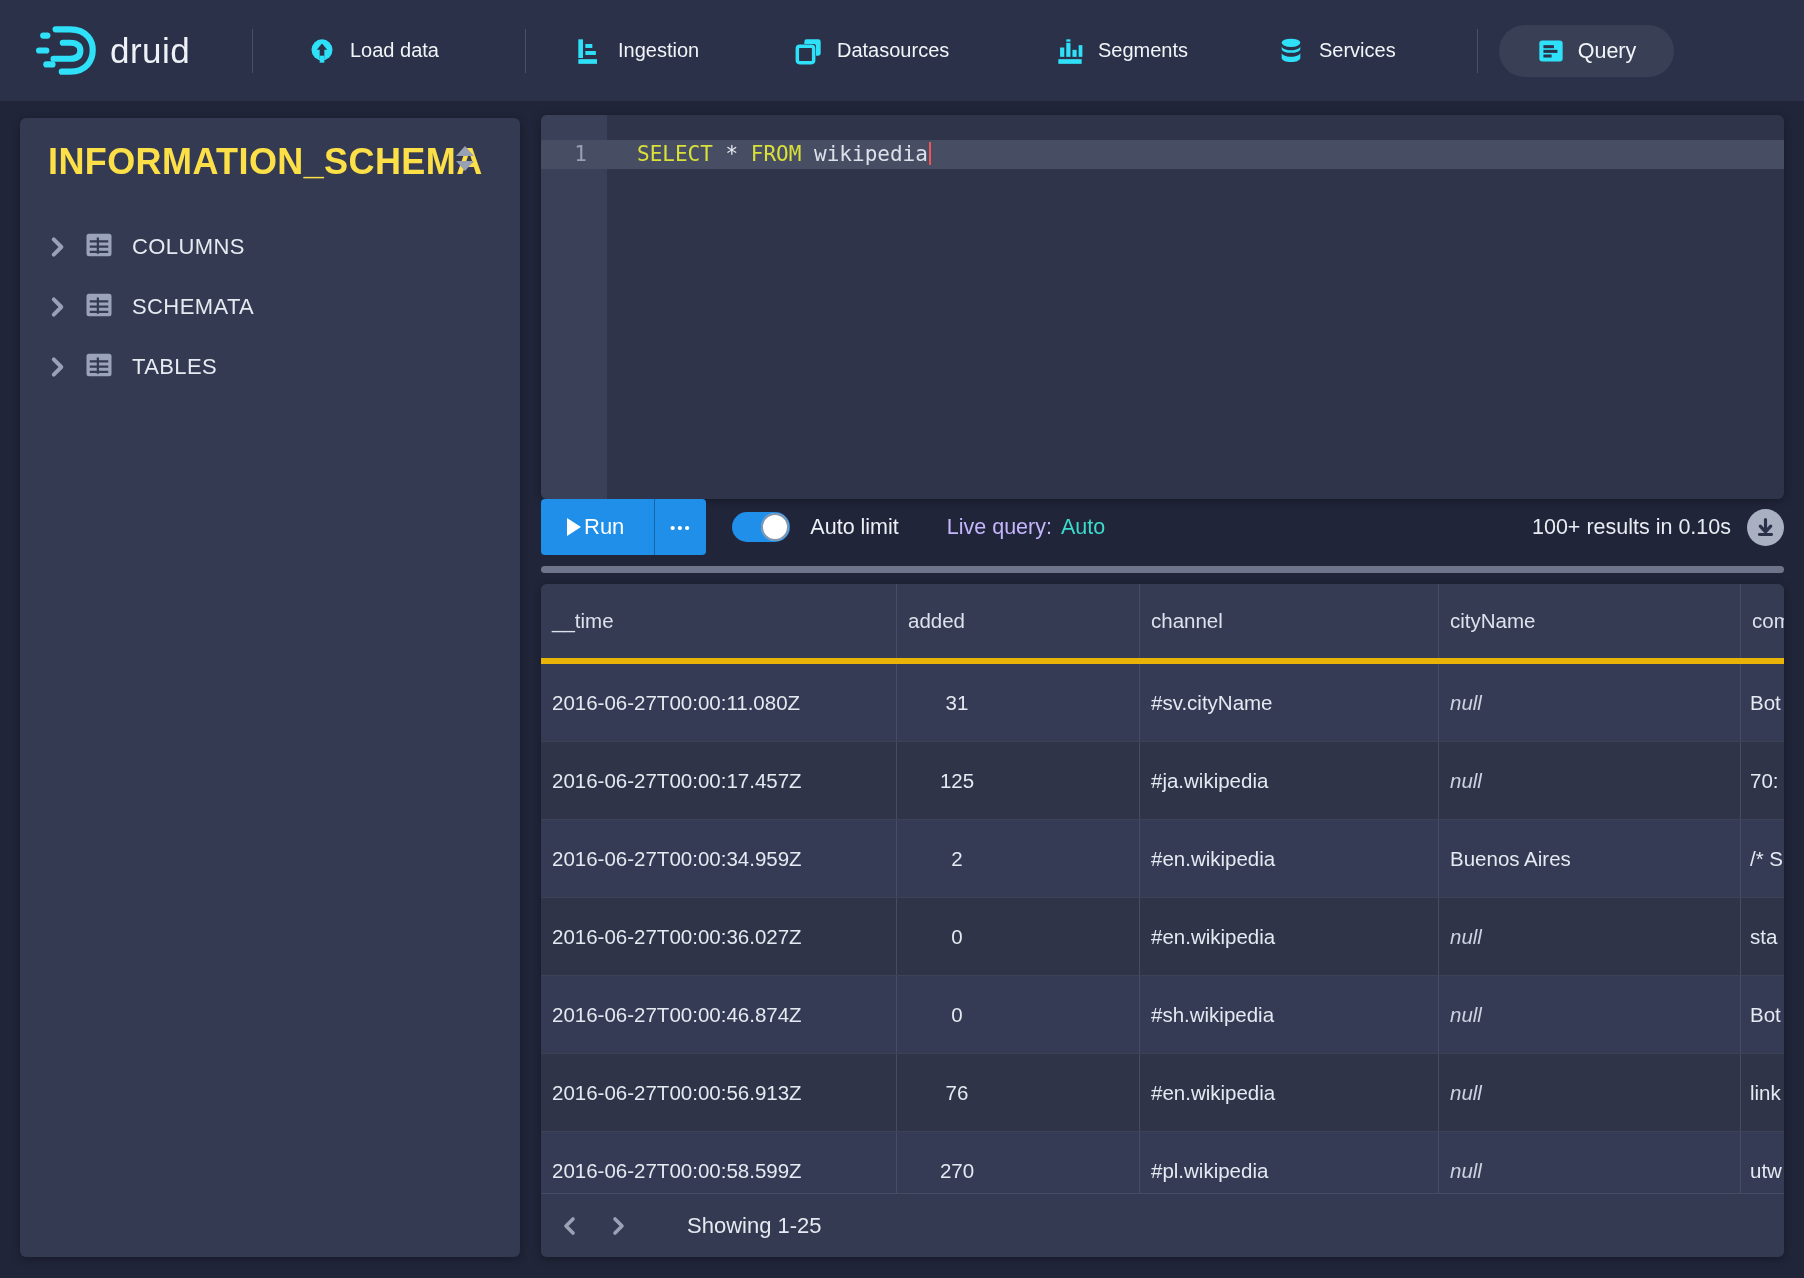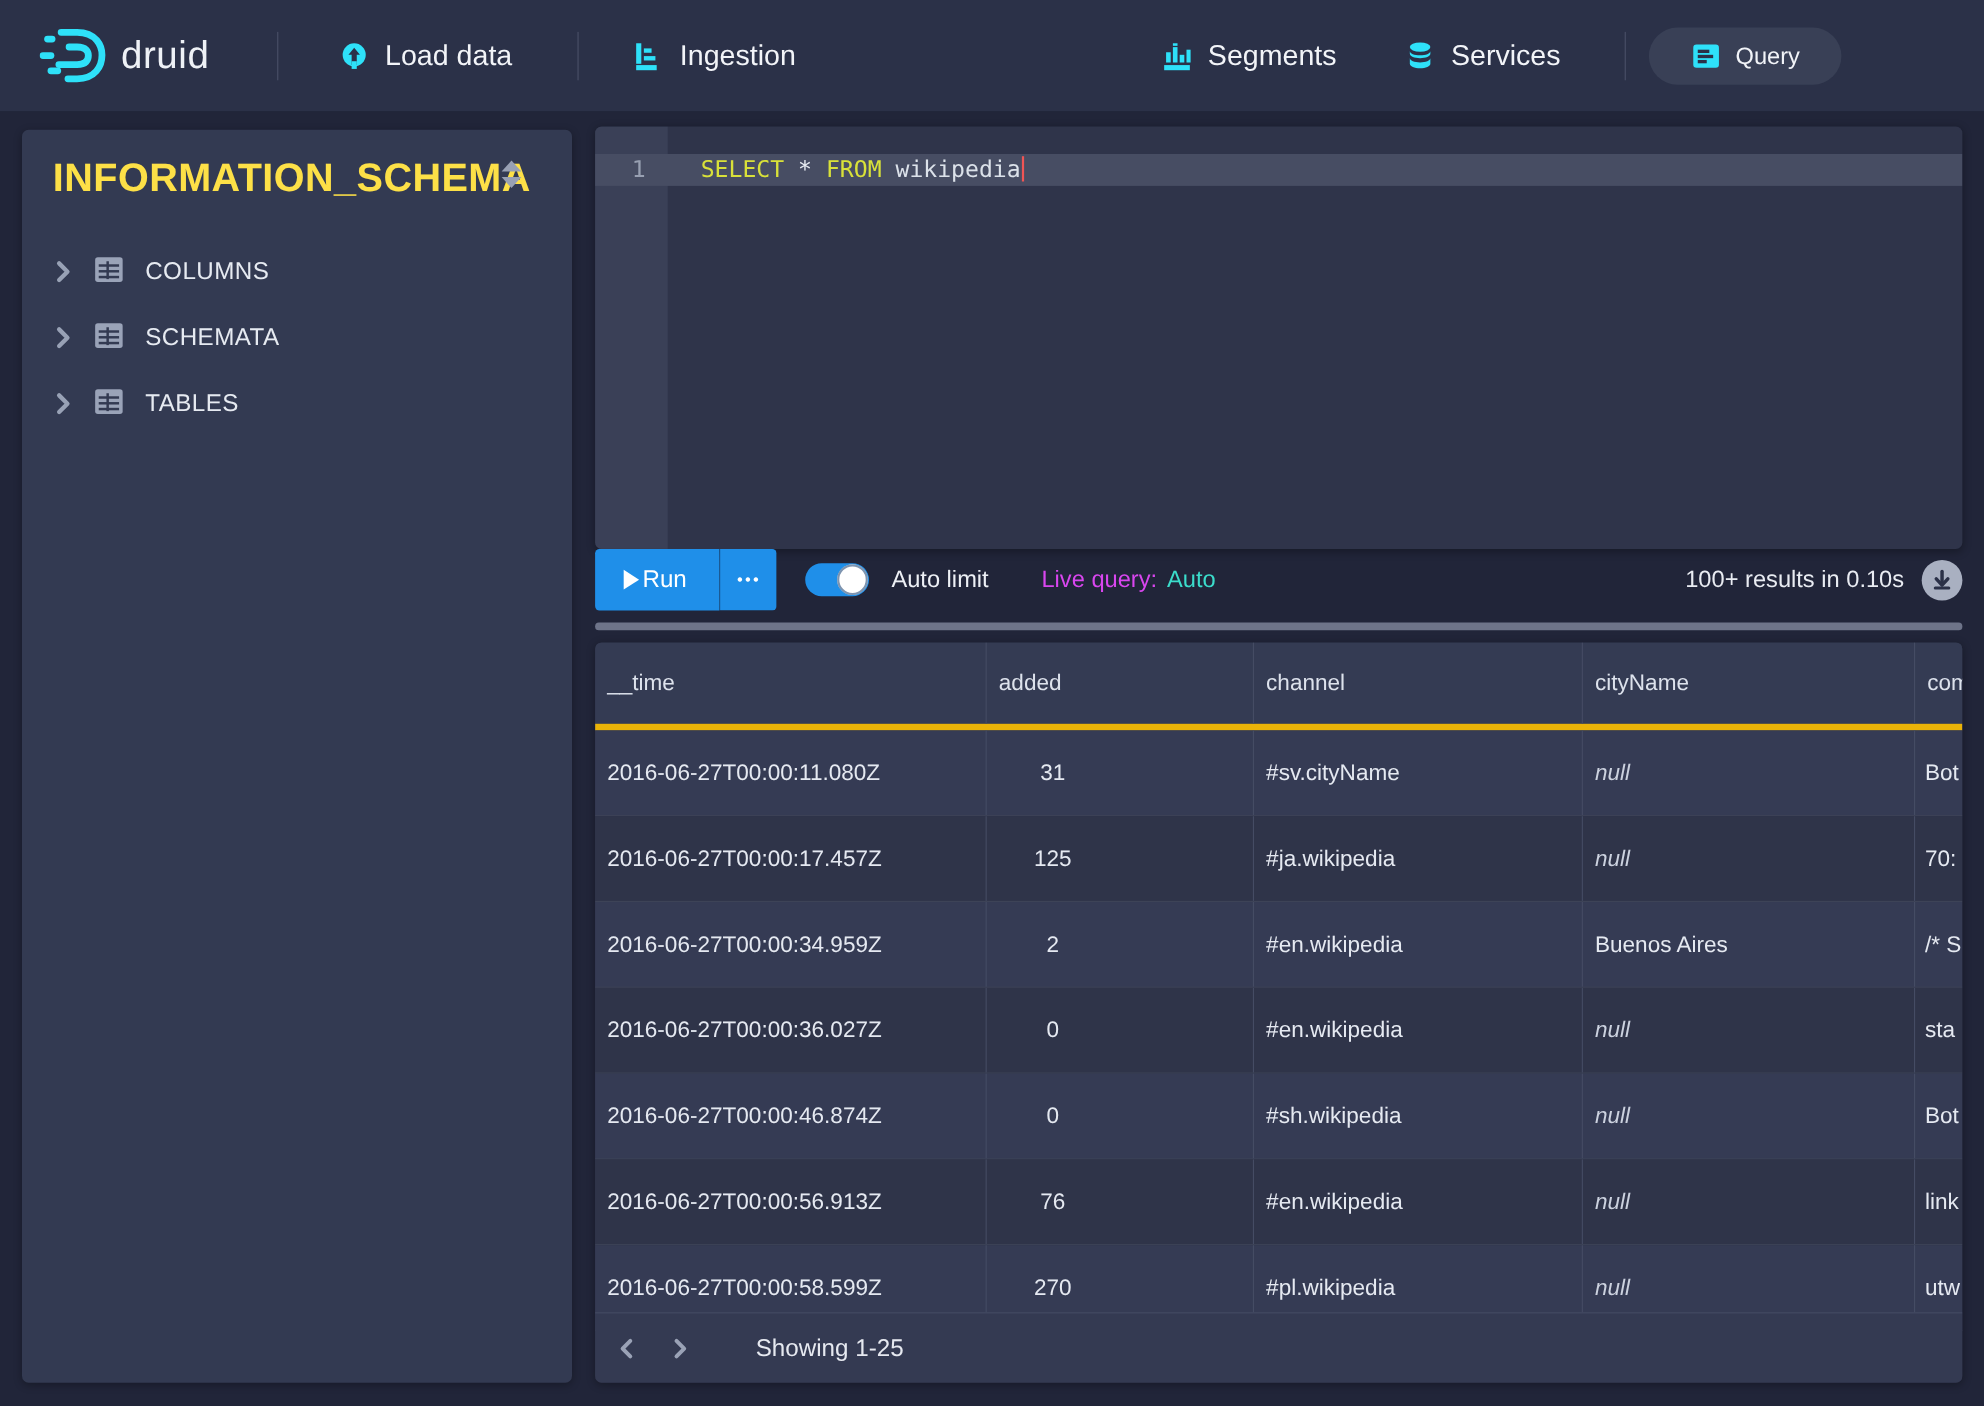--- a/index.html
+++ b/index.html
@@ -6,21 +6,21 @@
   html,body { width:1804px; height:1278px; overflow:hidden; }
   body { background:#212539; font-family:"Liberation Sans", sans-serif; position:relative; }
 
   
   .navbar { position:absolute; left:0; top:0; width:1804px; height:101px; background:#2b3148; }
   .nav-abs { position:absolute; top:0; height:101px; display:flex; align-items:center; }
   .brand-logo { left:36px; }
   .brand-text { left:110px; color:#eef1f6; font-size:35px; letter-spacing:.5px; }
   .nav-sep { position:absolute; top:29px; width:1px; height:44px; background:#4a5068; }
   .nav-item { gap:14px; cursor:pointer; }
-  .nav-item .lbl { color:#f2f4f8; font-size:26px; }
+  .nav-item .lbl { color:#f2f4f8; font-size:20px; }
   .query-pill { position:absolute; left:1499px; top:25px; width:175px; height:52px; background:#394056;
                 border-radius:26px; display:flex; align-items:center; justify-content:center; gap:13px; cursor:pointer; }
   .query-pill .lbl { color:#f2f4f8; font-size:21.5px; }
 
   
   .sidebar { position:absolute; left:20px; top:118px; width:500px; height:1139px; background:#333a52;
              border-radius:6px; box-shadow:0 2px 8px rgba(0,0,0,.3); }
   .schema-head { position:absolute; left:28px; top:24px; right:20px; height:40px; display:flex; align-items:center; cursor:pointer; }
   .schema-title { color:#fde047; font-size:36px; letter-spacing:.4px;font-weight:bold; }
   .dcaret { position:absolute; right:26px; top:4px; display:flex; flex-direction:column; gap:5px; align-items:center; }
@@ -52,21 +52,21 @@
              padding:0 30px 0 26px; gap:3px; cursor:pointer; }
   .play { width:0; height:0; border-top:9px solid transparent; border-bottom:9px solid transparent; border-left:14px solid #fff; }
   .btn-run .lbl { color:#fff; font-size:22px; }
   .btn-more { height:56px; width:52px; background:#1f8fe9; border-left:1px solid rgba(10,50,90,.45);
               border-radius:0 4px 4px 0; color:#fff; display:flex; align-items:center; justify-content:center;
               font-size:15px; letter-spacing:2px; cursor:pointer; }
   .toggle { margin-left:26px; width:58px; height:30px; border-radius:15px; background:#1f8fe9; position:relative; cursor:pointer; }
   .toggle .knob { position:absolute; right:1px; top:1px; width:28px; height:28px; border-radius:50%;
                   background:#fff; box-shadow:inset 0 0 0 2px rgba(20,60,110,.55); }
   .auto-limit { margin-left:20px; color:#edf0f5; font-size:21.5px; }
-  .live-q { margin-left:48px; color:#d946ef; font-size:21.5px; }
+  .live-q { margin-left:48px; color:#c4b5fd; font-size:21.5px; }
   .live-q-val { margin-left:9px; color:#3bdccb; font-size:21.5px; cursor:pointer; }
   .run-right { margin-left:auto; display:flex; align-items:center; }
   .results-txt { color:#e9ecf2; font-size:21.5px; }
   .dl-btn { margin-left:16px; width:37px; height:37px; border-radius:50%; background:#a9b0c1;
             display:flex; align-items:center; justify-content:center; cursor:pointer; }
 
   
   .hscroll { position:absolute; left:541px; top:566px; width:1243px; height:7px; background:#6e7489; border-radius:4px; cursor:grab; }
 
   
@@ -130,20 +130,30 @@
       <svg width="28" height="28" viewBox="0 0 24 24" fill="#2ee1f9">
         <rect x="2" y="2" width="4" height="16"></rect>
         <rect x="2" y="19" width="16" height="4"></rect>
         <rect x="8" y="6" width="6" height="3.4"></rect>
         <rect x="8" y="12" width="9" height="3.4"></rect>
       </svg>
     </span>
     <span class="lbl">Ingestion</span>
   </div>
 
+  <div class="nav-abs nav-item" style="left:795px">
+    <span>
+      <svg width="28" height="28" viewBox="0 0 24 24">
+        <rect x="8" y="2" width="14" height="14" rx="2" fill="#2ee1f9"></rect>
+        <rect x="6" y="6" width="12" height="12" rx="2" fill="#2b3148"></rect>
+        <rect x="2" y="8" width="14" height="14" rx="2" fill="none" stroke="#2ee1f9" stroke-width="3"></rect>
+      </svg>
+    </span>
+    <span class="lbl">Datasources</span>
+  </div>
 
   <div class="nav-abs nav-item" style="left:1056px">
     <span>
       <svg width="28" height="28" viewBox="0 0 24 24" fill="#2ee1f9">
         <rect x="2" y="19" width="20" height="4"></rect>
         <rect x="3.5" y="9" width="3.6" height="8"></rect>
         <rect x="8.8" y="5" width="3.6" height="12"></rect>
         <rect x="14.1" y="11" width="3.6" height="6"></rect>
         <rect x="19.4" y="7" width="3.2" height="10"></rect>
         <rect x="8.8" y="2" width="3.6" height="2"></rect>

